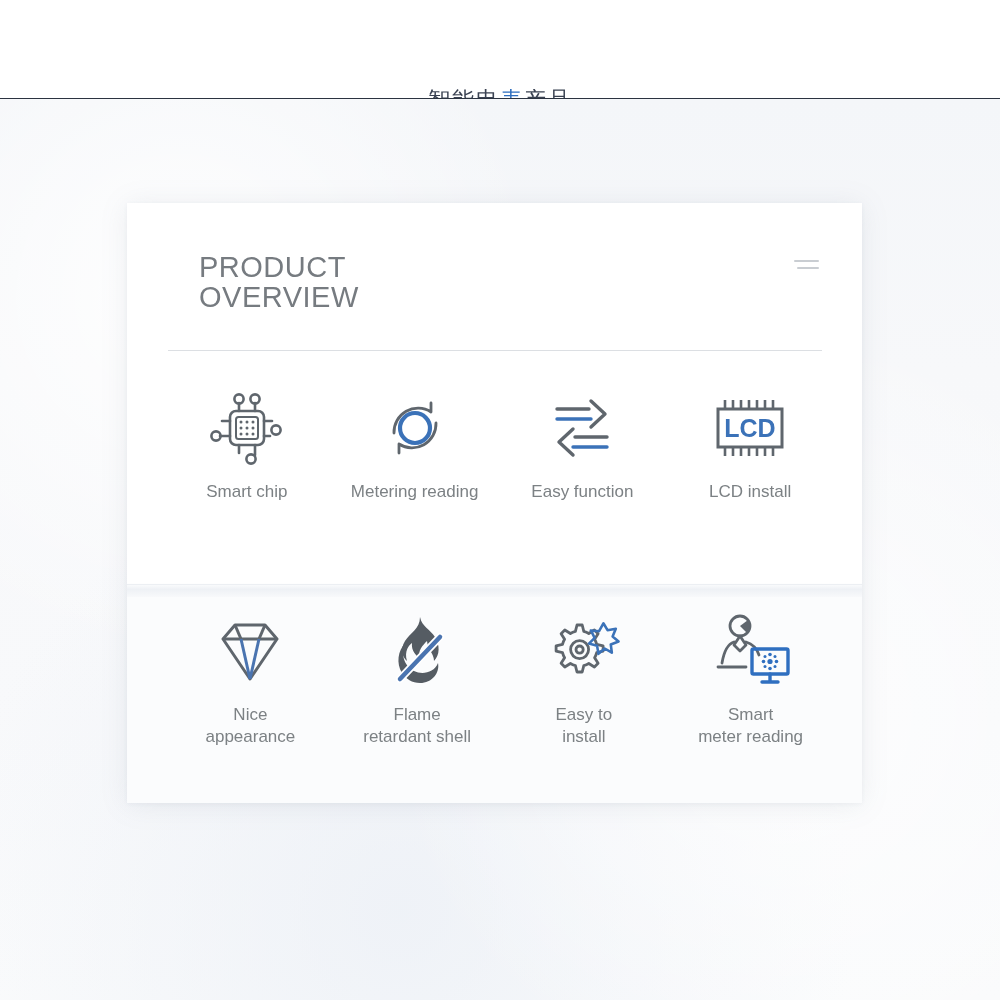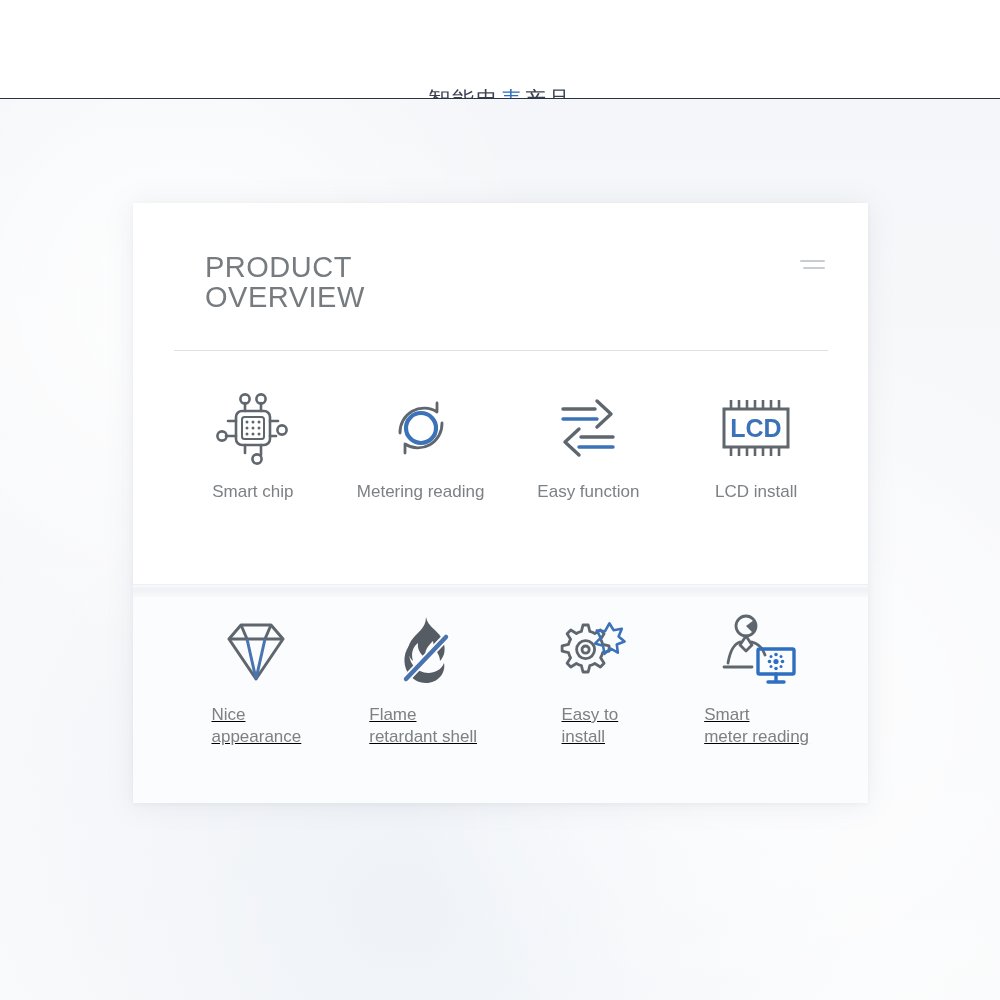--- a/index.html
+++ b/index.html
@@ -67,21 +67,21 @@
     inset: 0;
     background-image:
       radial-gradient(circle at 18% 22%, rgba(255,255,255,.9) 0, rgba(255,255,255,0) 34%),
       radial-gradient(circle at 78% 68%, rgba(255,255,255,.75) 0, rgba(255,255,255,0) 40%),
       radial-gradient(circle at 40% 90%, rgba(236,240,246,.8) 0, rgba(255,255,255,0) 45%);
   }
 
   
   #card {
     position: absolute;
-    left: 133px;
+    left: 127px;
     top: 203px;
     width: 735px;
     height: 600px;
     background: #ffffff;
     box-shadow: 0 2px 26px rgba(120,133,150,.13), 0 1px 4px rgba(120,133,150,.07);
   }
 
   
   .card-header {
     position: relative;
@@ -128,26 +128,27 @@
   .feature-row {
     display: flex;
     align-items: flex-start;
     justify-content: flex-start;
     position: absolute;
     left: 0;
     width: 735px;
     box-sizing: border-box;
   }
   #feature-row-1 { top: 182px;  height: 195px; padding: 0 28px 0 36px; }
-  #feature-row-2 { top: 405px;  height: 185px; padding: 0 28px 0 40px; text-decoration: underline; }
+  #feature-row-2 { top: 405px;  height: 185px; padding: 0 28px 0 40px; }
 
   .feature {
     display: flex;
     flex-direction: column;
     align-items: center;
+    text-align: center;
   }
   #feature-row-1 .feature { width: 168px; }
   #feature-row-2 .feature { width: 172px; }
 
   .feature-icon {
     height: 86px;
     display: flex;
     align-items: center;
     justify-content: center;
   }

